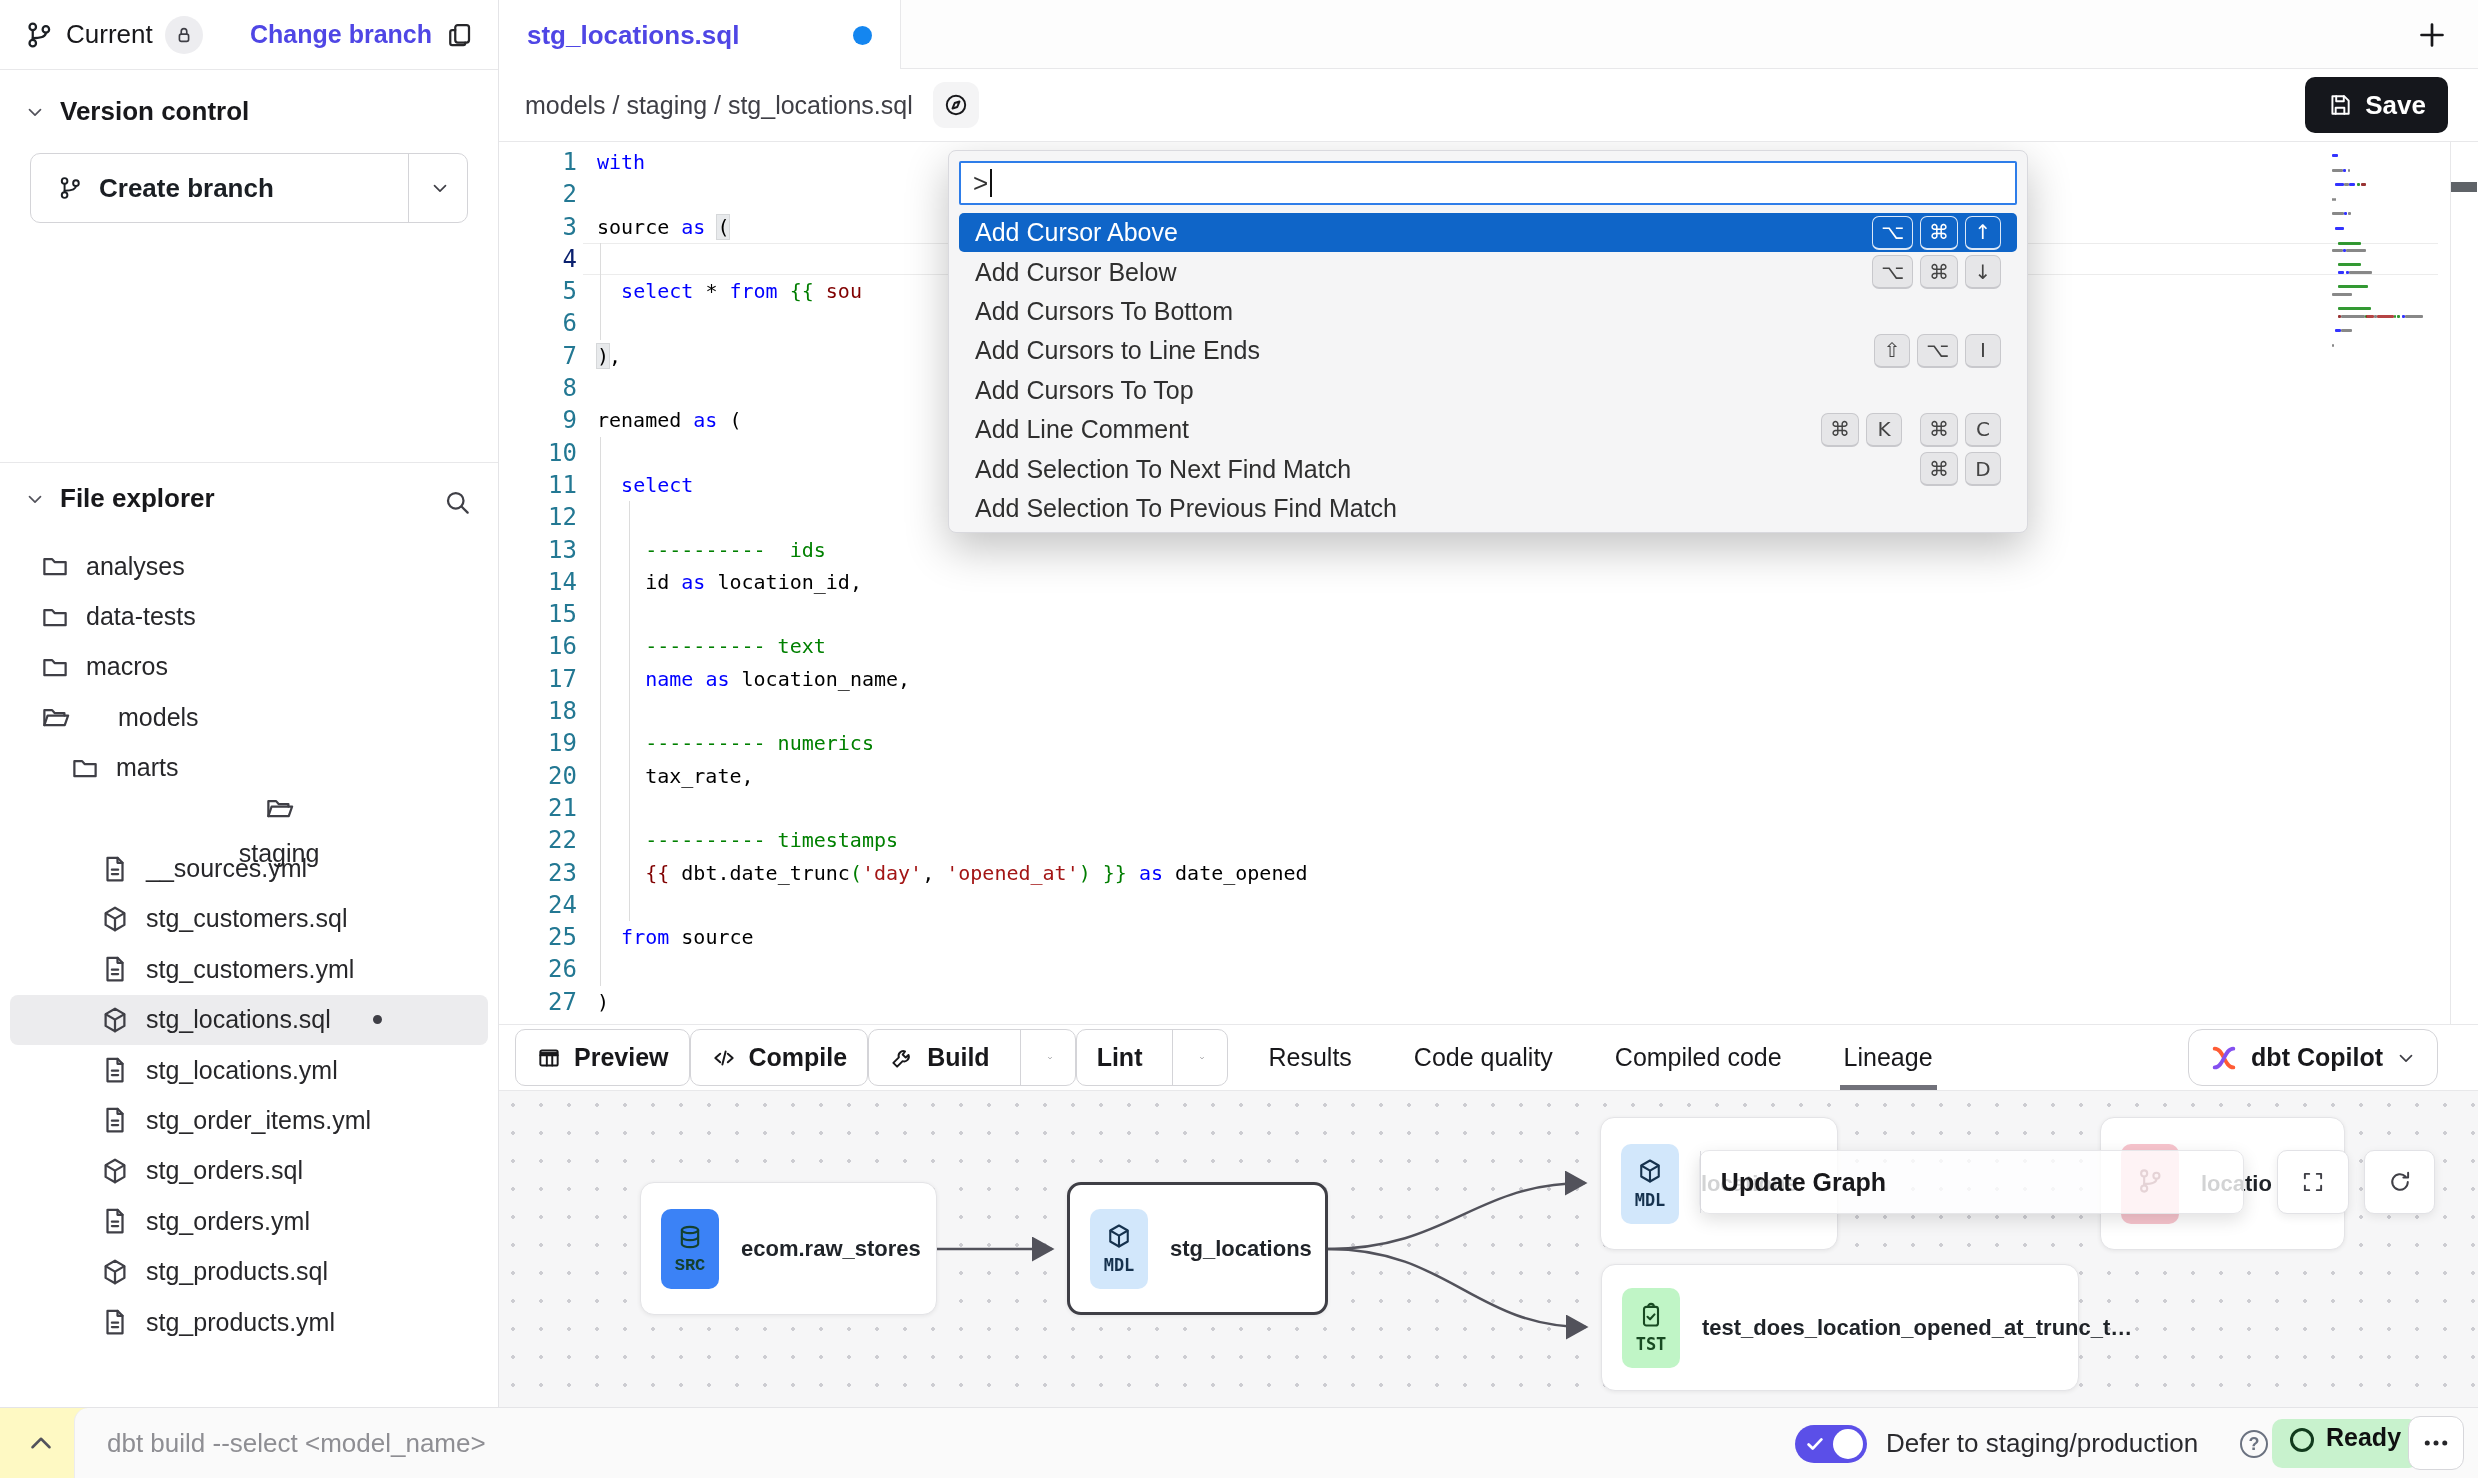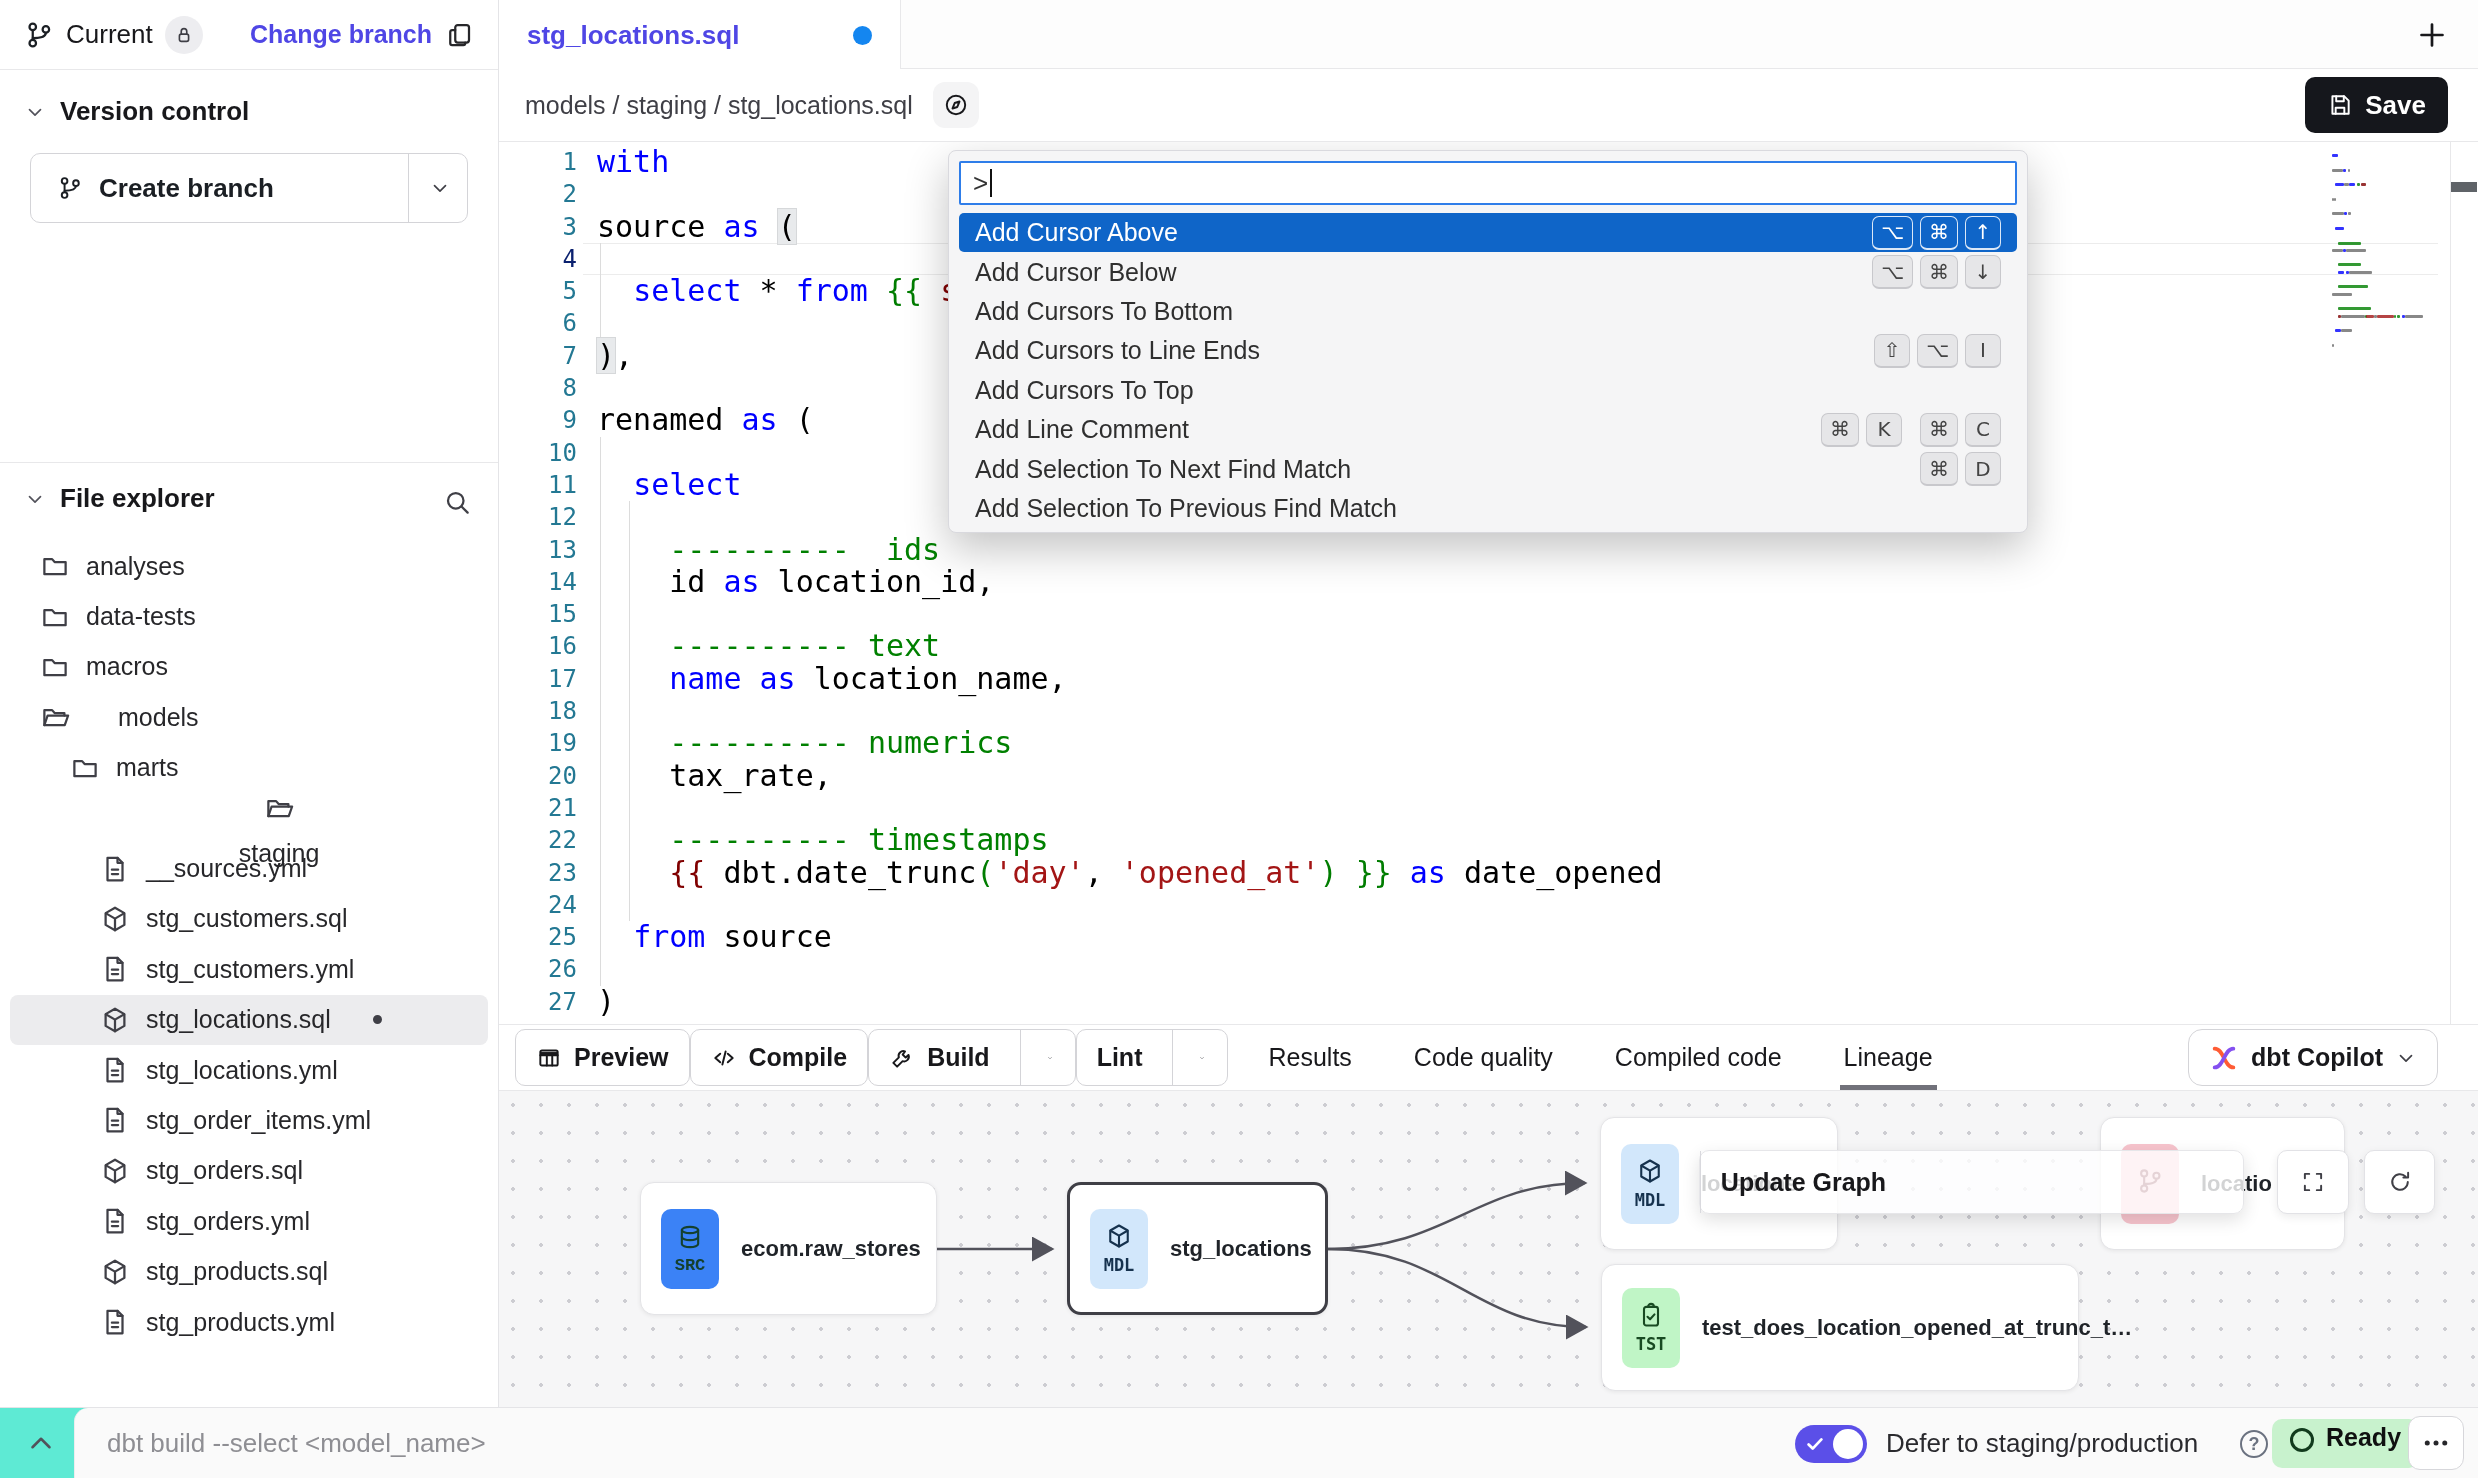--- a/index.html
+++ b/index.html
@@ -38,21 +38,21 @@
   .crumbrow{height:73px;border-bottom:1px solid #e8e8ea;background:#fff;display:flex;align-items:center;padding:0 26px;position:relative;}
   .crumbs{font-size:25px;color:#3f3f46;}
   .compassbtn{width:46px;height:46px;border-radius:12px;background:#f4f4f5;margin-left:20px;display:flex;align-items:center;justify-content:center;color:#18181b;cursor:pointer;}
   .savebtn{position:absolute;right:30px;top:8px;height:56px;padding:0 22px;background:#15171c;color:#fff;border:none;border-radius:10px;font-size:26px;font-weight:700;display:flex;align-items:center;gap:12px;font-family:"Liberation Sans",sans-serif;cursor:pointer;}
 
   
   .editor{position:relative;height:882px;background:#fff;overflow:hidden;font-family:"DejaVu Sans Mono",monospace;}
   .gutter{position:absolute;left:0;top:4px;width:82px;text-align:right;font-size:24px;color:#237893;padding-right:4px;}
   .gutter .ln{height:32.3px;line-height:32.3px;}
   .gutter .ln.act{color:#0b216f;}
-  .code{position:absolute;left:98px;top:4px;font-size:30px;white-space:pre;color:#000;}
+  .code{position:absolute;left:98px;top:4px;font-size:20px;white-space:pre;color:#000;}
   .cl{height:32.3px;line-height:32.3px;}
   .kw{color:#0000ff}.cmt{color:#008000}.str{color:#a31515}.jj{color:#800000}.grn{color:#007d00}.pl{color:#000}
   .br{background:#e8eaec;outline:1px solid #d6d8da;}
   .curline{position:absolute;left:84px;right:40px;top:100.9px;height:32.3px;border-top:1px solid #ececec;border-bottom:1px solid #ececec;}
   .guide{position:absolute;width:1px;background:#dcdcdc;}
   .minimap{position:absolute;top:10px;right:50px;width:96px;}
   .mline{position:relative;height:7.3px;}
   .mtok{position:absolute;height:3px;top:2px;border-radius:1px;opacity:.8;}
   .ovstrip{position:absolute;right:0;top:0;bottom:0;width:28px;border-left:1px solid #e8e8ea;}
   .ovmark{position:absolute;right:1px;top:40px;width:26px;height:10px;background:#5f6368;}
@@ -92,21 +92,21 @@
   .b-snp{background:#f7c4cd;color:#7c2535;}
   .nlbl{font-size:22px;color:#1f2328;font-weight:700;white-space:nowrap;}
   .nlbl.sm{font-size:22px;}
   .goverlay{position:absolute;left:1200px;top:59px;width:545px;height:64px;background:rgba(255,255,255,.8);border:1px solid #e6e6e9;border-radius:10px;box-shadow:0 6px 18px rgba(0,0,0,.12);display:flex;align-items:center;}
   .gsearch{flex:1;display:flex;align-items:center;padding-left:24px;font-size:25px;color:#18181b;height:100%;}
   .gdiv{width:1px;height:100%;background:#d9d9de;}
   .gbtn{width:205px;text-align:center;font-size:25px;font-weight:700;color:#18181b;cursor:pointer;}
   .cornerbtn{position:absolute;top:59px;height:64px;background:#fff;border:1px solid #e2e2e6;border-radius:10px;box-shadow:0 3px 10px rgba(0,0,0,.08);display:flex;align-items:center;justify-content:center;color:#3f3f46;cursor:pointer;}
 
   
-  .statusbar{position:absolute;left:0;top:1407px;width:2478px;height:71px;border-top:1px solid #e4e4e7;background:#5eead4;}
+  .statusbar{position:absolute;left:0;top:1407px;width:2478px;height:71px;border-top:1px solid #e4e4e7;background:#fef9c3;}
   .sbchev{position:absolute;left:24px;top:18px;width:34px;height:34px;color:#52525b;cursor:pointer;}
   .sbpanel{position:absolute;left:74px;top:0;right:0;bottom:0;background:#fafafa;border-left:1px solid #ececee;border-top-left-radius:14px;display:flex;align-items:center;padding:0 32px;}
   .sbcmd{font-size:26px;color:#8e8e93;}
   .toggle{position:absolute;left:1795px;top:17px;width:72px;height:38px;border-radius:19px;background:#5b4fe8;cursor:pointer;}
   .toggle .knob{position:absolute;right:4px;top:4px;width:30px;height:30px;border-radius:50%;background:#fff;}
   .toggle .tchk{position:absolute;left:9px;top:8px;width:22px;height:22px;color:#fff;}
   .deferlbl{position:absolute;left:1886px;top:0;height:71px;display:flex;align-items:center;font-size:26px;color:#2a2a2e;}
   .helpic{position:absolute;left:2240px;top:22px;width:28px;height:28px;border:2px solid #6b7280;border-radius:50%;color:#6b7280;font-size:18px;display:flex;align-items:center;justify-content:center;font-weight:700;}
   .ready{position:absolute;left:2272px;top:11px;height:49px;padding:16px 18px;background:#c8f2cd;border-radius:10px;display:flex;align-items:flex-end;gap:12px;font-size:25px;font-weight:700;color:#101010;}
   .ring{width:24px;height:24px;border:3px solid #123b1d;border-radius:50%;}

